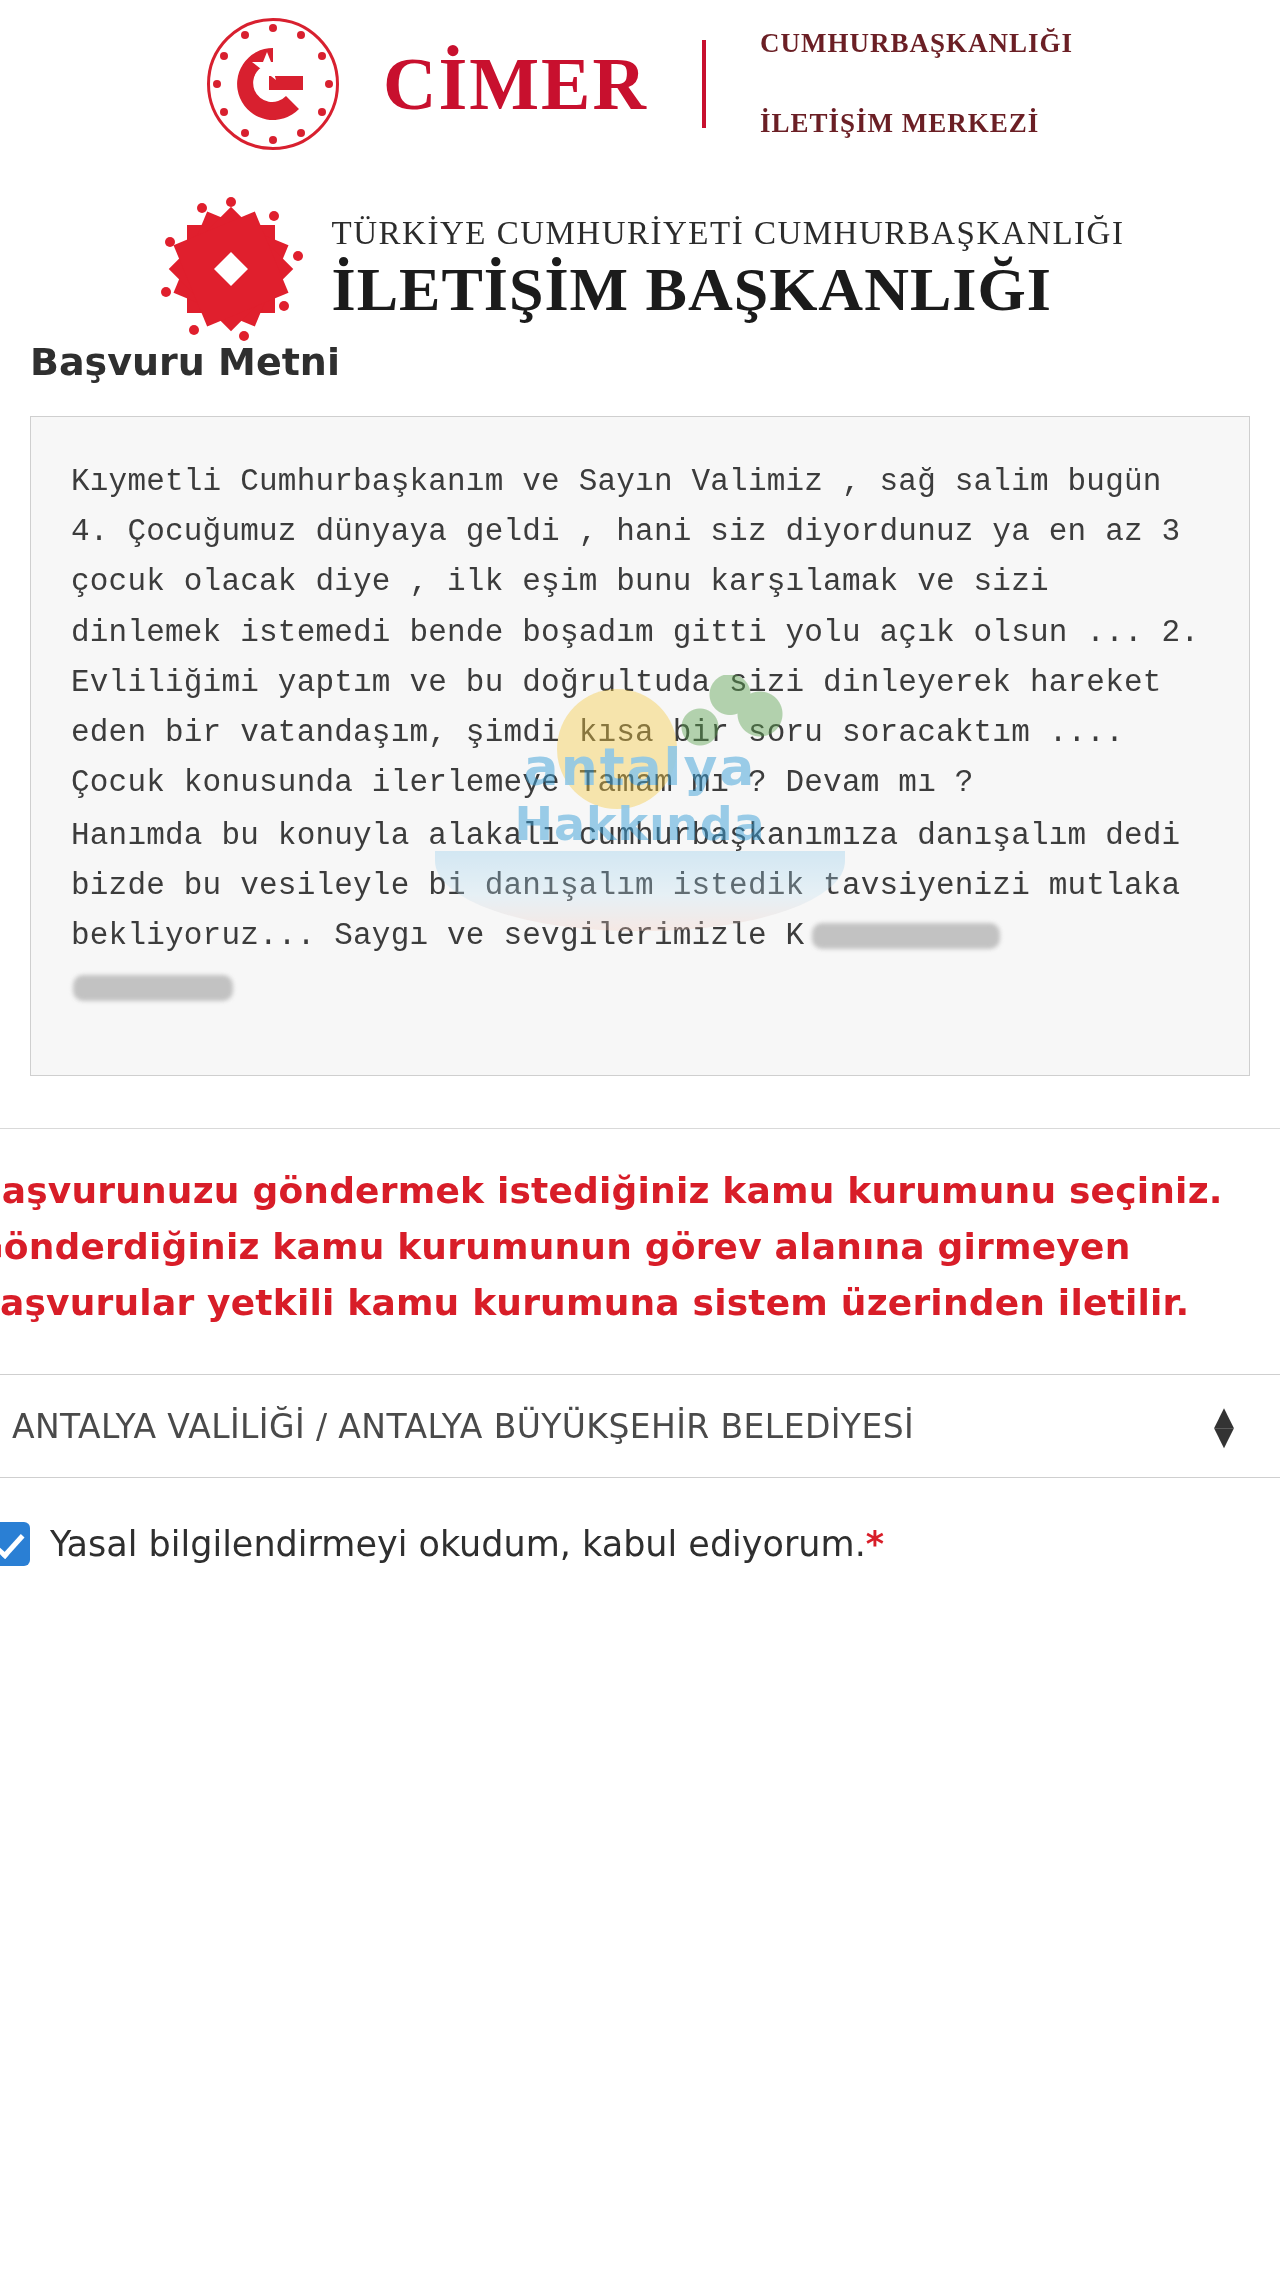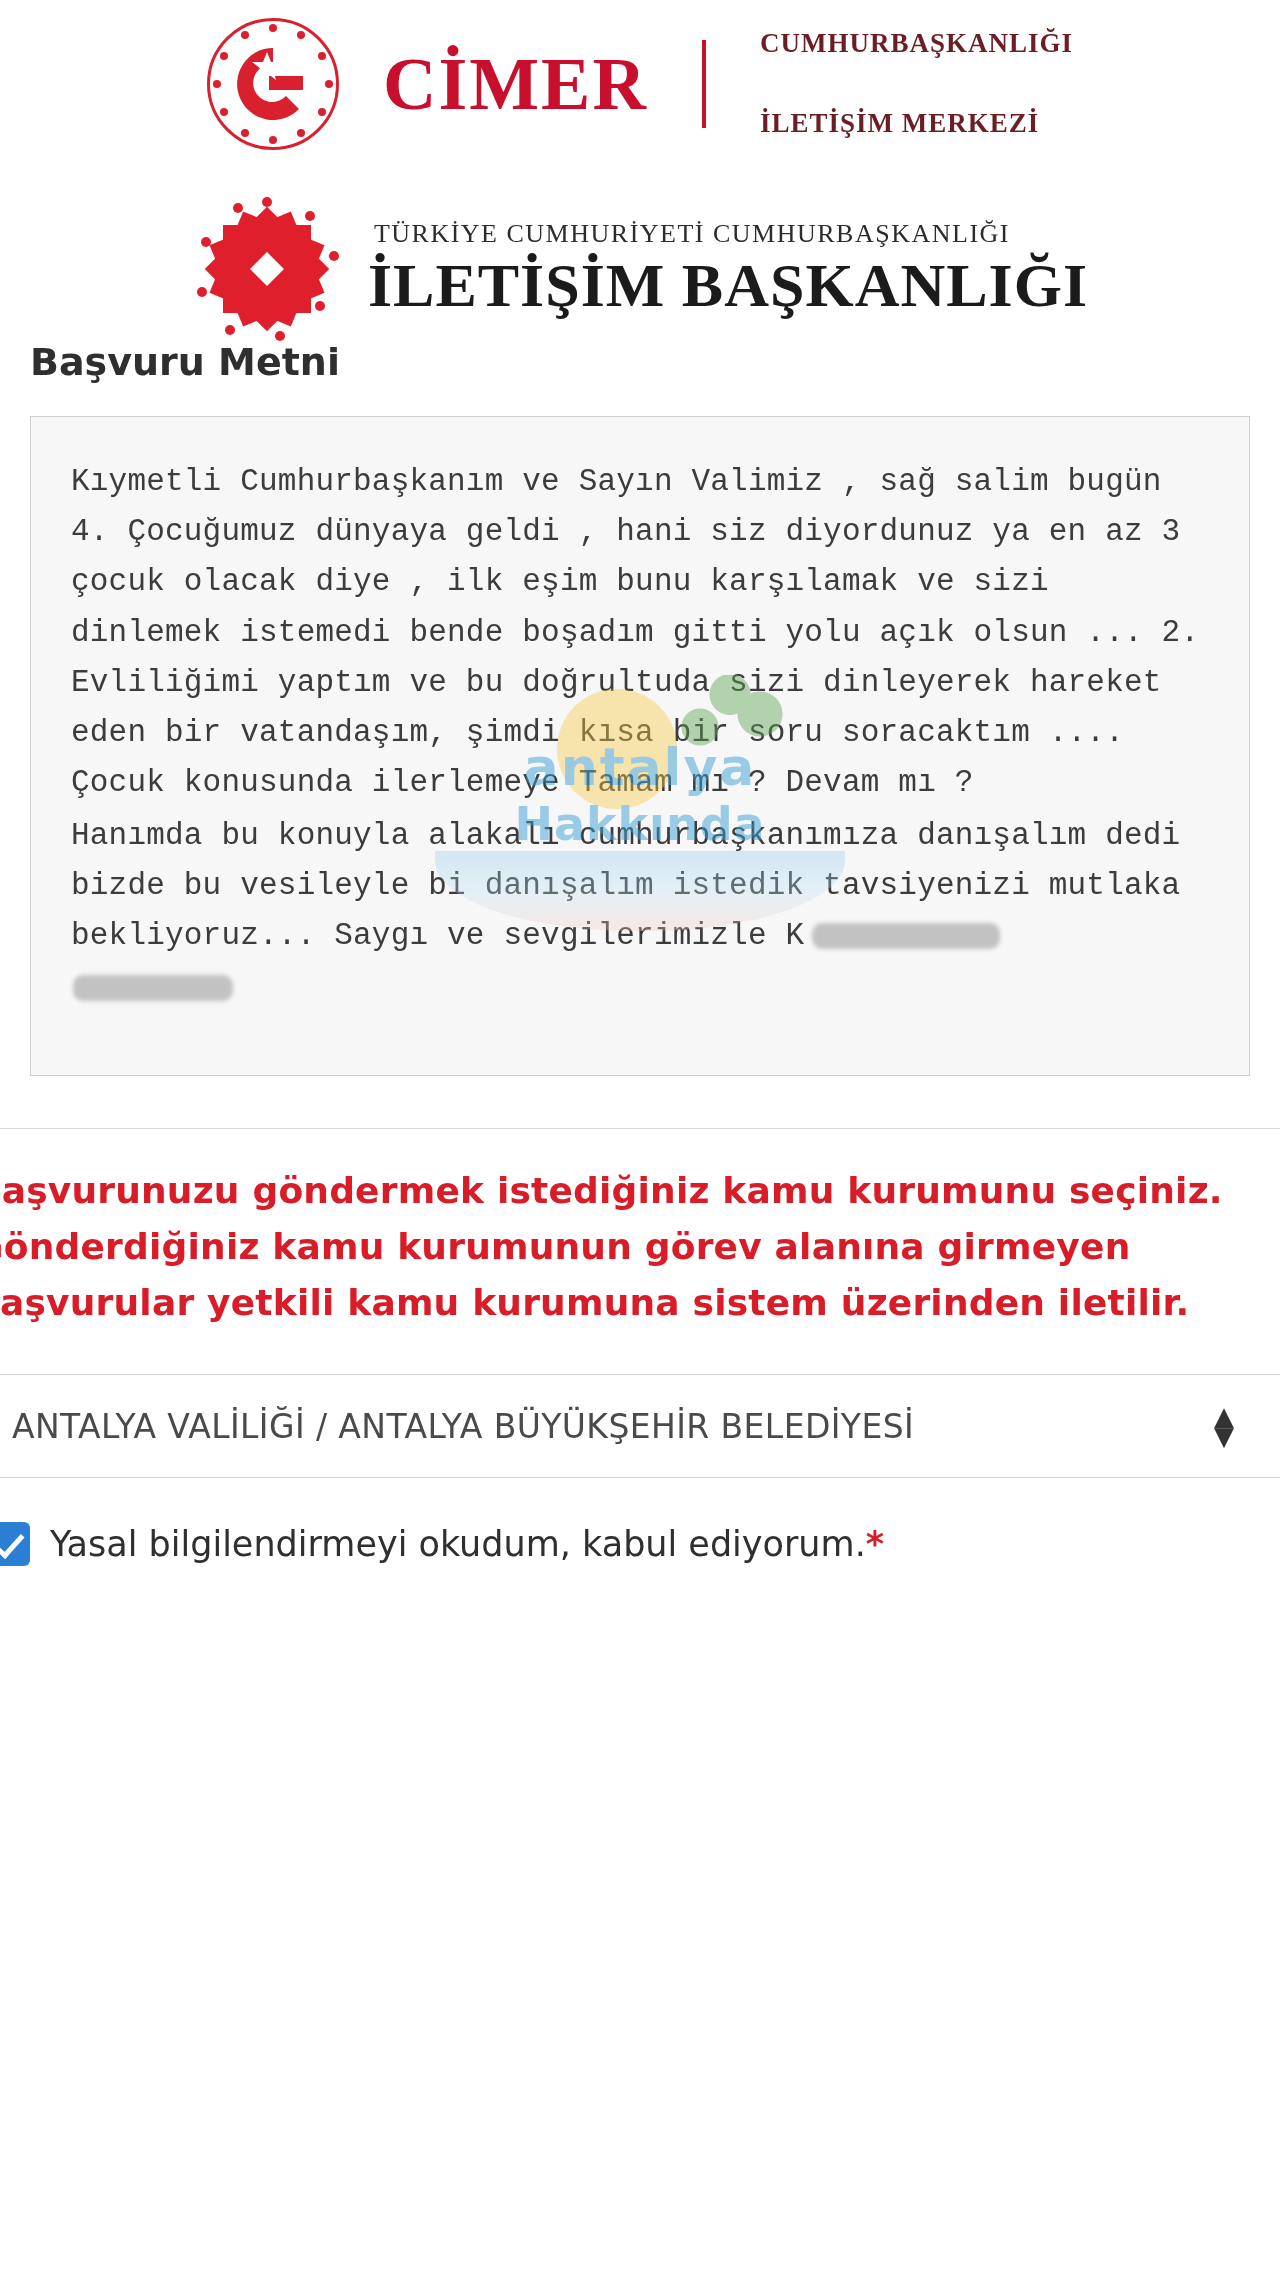--- a/index.html
+++ b/index.html
@@ -73,25 +73,24 @@
     gap: 26px;
   }
   .ib-mark {
     width: 150px; height: 150px;
     position: relative;
     flex: 0 0 auto;
   }
   .ib-text { line-height: 1.05; }
   .ib-text .top {
     font-family: "Liberation Serif", serif;
-    font-size: 26px;
+    font-size: 33px;
     letter-spacing: 1.5px;
     color: #2c2c2c;
     margin-bottom: 6px;
-    margin-left: 6px;
   }
   .ib-text .main {
     font-family: "Liberation Serif", serif;
     font-weight: bold;
     font-size: 62px;
     letter-spacing: 1px;
     color: #1b1b1b;
   }
 
   

